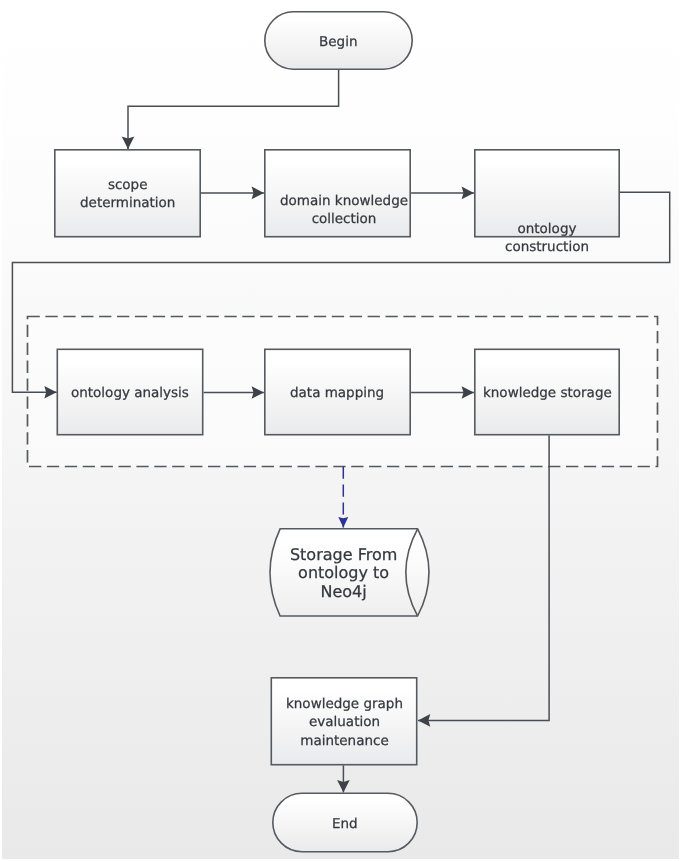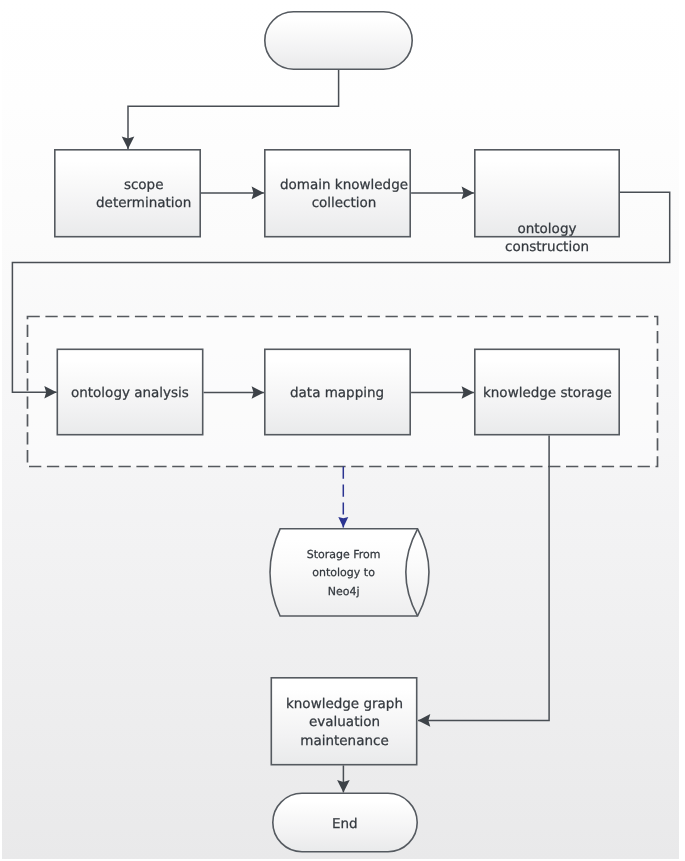--- a/index.html
+++ b/index.html
@@ -16,21 +16,21 @@
   .node .lbl{font-size:13.5px;line-height:18.4px;color:#33383e;
         -webkit-text-stroke:0.25px #33383e;
         will-change:transform;transform:translateZ(0);
         white-space:pre-line;font-family:"DejaVu Sans",sans-serif;
         position:relative;top:1.3px;}
   svg#shapes{position:absolute;left:0;top:0;width:685px;height:861px;}
   .dbwrap{position:absolute;}
   .dbwrap svg{position:absolute;left:0;top:0;overflow:visible;}
   .dbwrap .lbl{will-change:transform;transform:translateZ(0);position:absolute;left:0;top:1.3px;width:100%;height:100%;box-sizing:border-box;
         display:flex;align-items:center;justify-content:center;text-align:center;
-        font-size:11px;line-height:18.4px;color:#33383e;
+        font-size:16px;line-height:18.4px;color:#33383e;
         -webkit-text-stroke:0.25px #33383e;white-space:pre-line;}
   svg#groups{position:absolute;left:0;top:0;width:685px;height:861px;}
   .edge-mask{position:absolute;background:#ffffff;pointer-events:none;}
 </style>
 </head>
 <body>
 
 <div id="stage">
   <svg id="groups" viewBox="0 0 685 861" xmlns="http://www.w3.org/2000/svg">
       <rect x="27.5" y="316.5" width="630" height="150" fill="rgba(255,255,255,0.5)" stroke="#55595e" stroke-width="1.7" stroke-dasharray="12.3 5.6"></rect>
@@ -89,25 +89,28 @@
         <polygon points="418.00,720.40 430.30,714.10 428.40,720.40 430.30,726.70" fill="#3d4248"></polygon>
       </g>
       <g>
         <path d="M 343.4 765.4 L 343.4 792.4" fill="none" stroke="#494e54" stroke-width="1.5"></path>
         <polygon points="343.40,792.40 337.10,780.10 343.40,782.00 349.70,780.10" fill="#3d4248"></polygon>
       </g>
     </svg>
   <div class="edge-mask" style="left:0;top:0;width:2.2px;height:861px;"></div>
   <div class="edge-mask" style="left:679.3px;top:0;width:5.7px;height:861px;"></div>
   <div class="edge-mask" style="left:0;top:858.7px;width:685px;height:2.3px;"></div>
-    <div class="node" style="left: 70px; top: 149px; width: 147px; height: 88.5px;">
+<div class="node" style="left: 264px; top: 11px; width: 149px; height: 59px;">
+      <span class="lbl">Begin</span>
+    </div>
+    <div class="node" style="left: 54px; top: 149px; width: 147px; height: 88.5px;">
       <span class="lbl">scope
 determination</span>
     </div>
-    <div class="node" style="left: 264px; top: 149px; width: 161px; height: 88.5px;">
+    <div class="node" style="left: 264px; top: 165px; width: 161px; height: 88.5px;">
       <span class="lbl">domain knowledge
 collection</span>
     </div>
     <div class="node" style="left: 474px; top: 149px; width: 146px; height: 88.5px; margin-top: 44px;">
       <span class="lbl">ontology
 construction</span>
     </div>
     <div class="node" style="left: 56.5px; top: 348.5px; width: 147px; height: 87px; text-align: center;">
       <span class="lbl">ontology analysis</span>
     </div>

